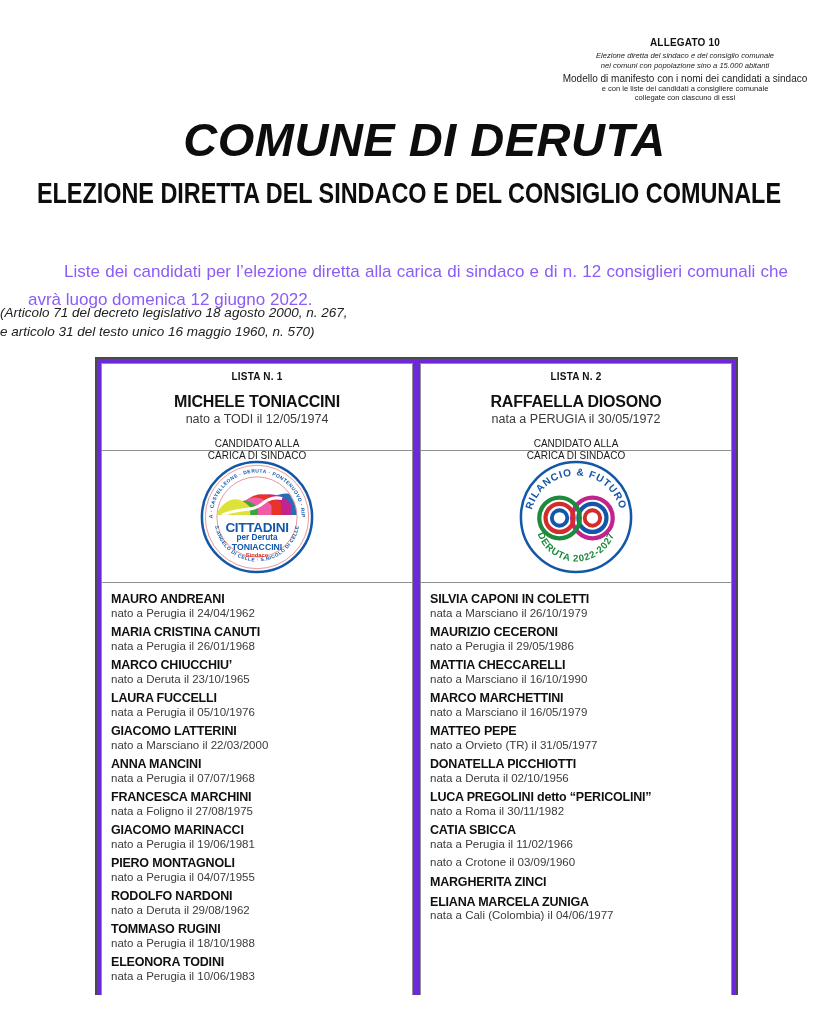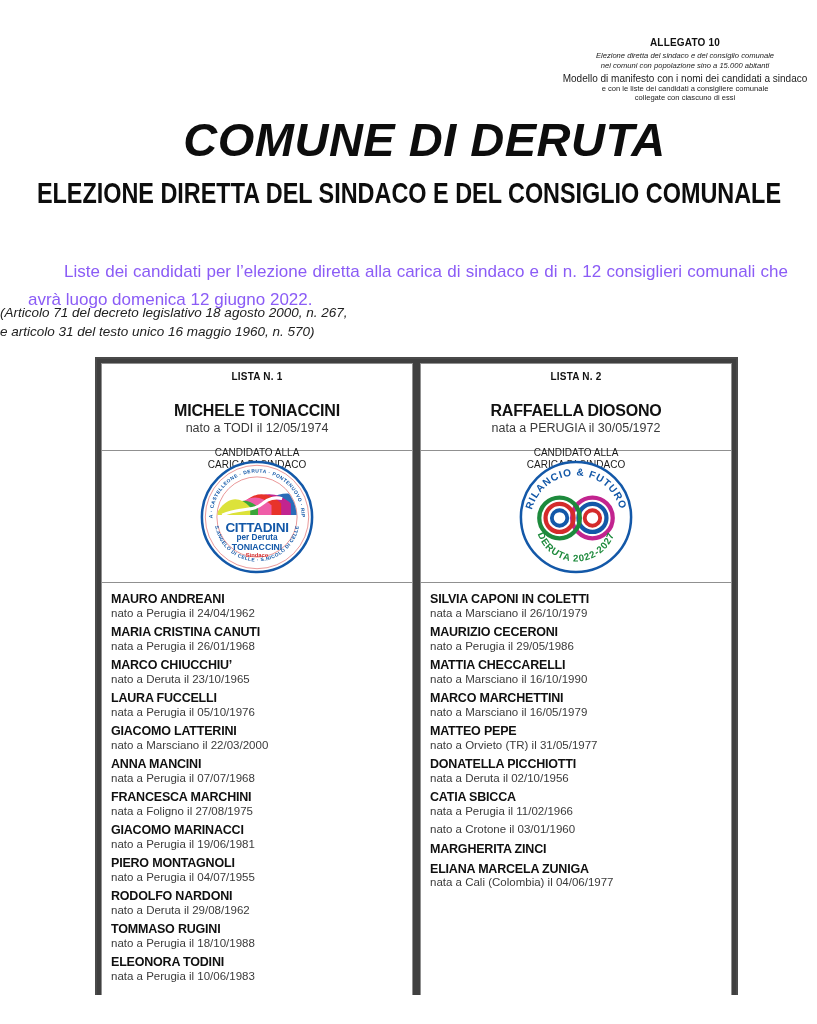--- a/index.html
+++ b/index.html
@@ -37,32 +37,32 @@
   }
   .legal {
     position: absolute; top: 303px; left: 0; width: 100%;
     font-style: italic; font-size: 13.5px; line-height: 19px; color: #222;
   }
 
   
   .board {
     position: absolute; top: 357px; left: 95px; width: 643px; height: 638px;
     box-sizing: border-box; border: 2px solid #4a4a4a; border-bottom: none;
-    padding: 4px 4px 0 4px; display: flex; gap: 7px; background: #404040;
+    padding: 4px 4px 0 4px; display: flex; gap: 7px; background: #6d28d9;
   }
   .list-col {
     flex: 1 1 0; box-sizing: border-box; border: 1px solid #909090; border-bottom: none;
     display: flex; flex-direction: column; background: #fff;
   }
   .col-header {
     box-sizing: border-box; height: 87px; padding-top: 7px; text-align: center;
     border-bottom: 1px solid #909090;
   }
   .lista-label { font-size: 10px; font-weight: bold; letter-spacing: 0.2px; }
-  .mayor-name  { font-size: 16px; font-weight: bold; margin-top: 20px; letter-spacing: -0.2px; }
+  .mayor-name  { font-size: 16px; font-weight: bold; margin-top: 11px; letter-spacing: -0.2px; }
   .mayor-birth { font-size: 12.5px; margin-top: 1px; color: #3a3a3a; }
   .role { margin-top: 12px; font-size: 10px; line-height: 12px; color: #1a1a1a; }
 
   .col-logo {
     box-sizing: border-box; height: 132px; border-bottom: 1px solid #909090;
     display: flex; align-items: center; justify-content: center;
   }
 
   .col-list { flex: 1 1 auto; padding: 9px 10px 0 9px; }
   .entry { margin-bottom: 5.5px; }
@@ -268,29 +268,33 @@
           <div class="entry">
             <div class="c-name">MATTEO PEPE</div>
             <div class="c-birth">nato a Orvieto (TR) il 31/05/1977</div>
           </div>
 
           <div class="entry">
             <div class="c-name">DONATELLA PICCHIOTTI</div>
             <div class="c-birth">nata a Deruta il 02/10/1956</div>
           </div>
 
+          <div class="entry">
+            <div class="c-name">LUCA PREGOLINI detto “PERICOLINI”</div>
+            <div class="c-birth">nato a Roma il 30/11/1982</div>
+          </div>
 
           <div class="entry">
             <div class="c-name">CATIA SBICCA</div>
             <div class="c-birth">nata a Perugia il 11/02/1966</div>
           </div>
 
 
           <div class="entry">
-            <div class="c-birth">nato a Crotone il 03/01/1960</div>
+            <div class="c-birth">nato a Crotone il 03/09/1960</div>
           </div>
 
           <div class="entry">
             <div class="c-name">MARGHERITA ZINCI</div>
           </div>
 
           <div class="entry">
             <div class="c-name">ELIANA MARCELA ZUNIGA</div>
             <div class="c-birth">nata a Cali (Colombia) il 04/06/1977</div>
           </div>

